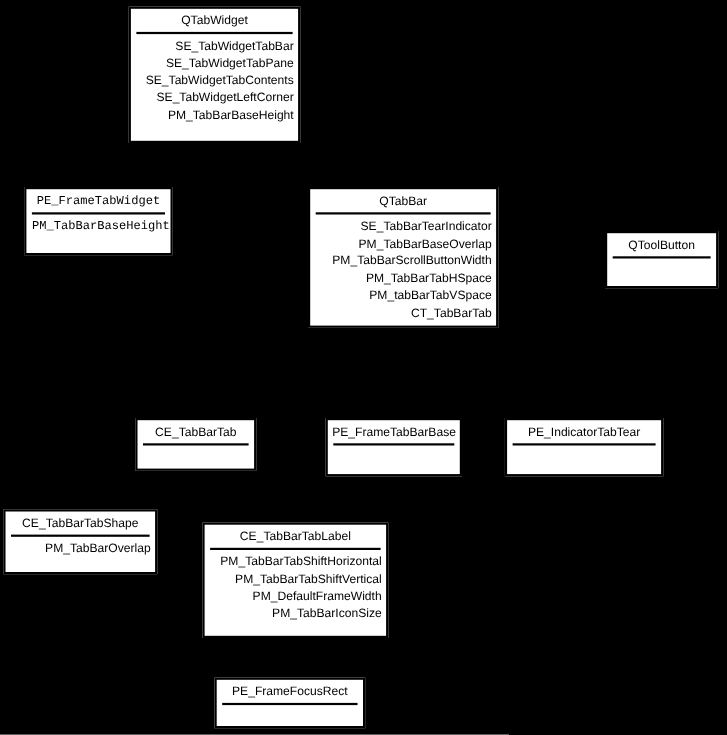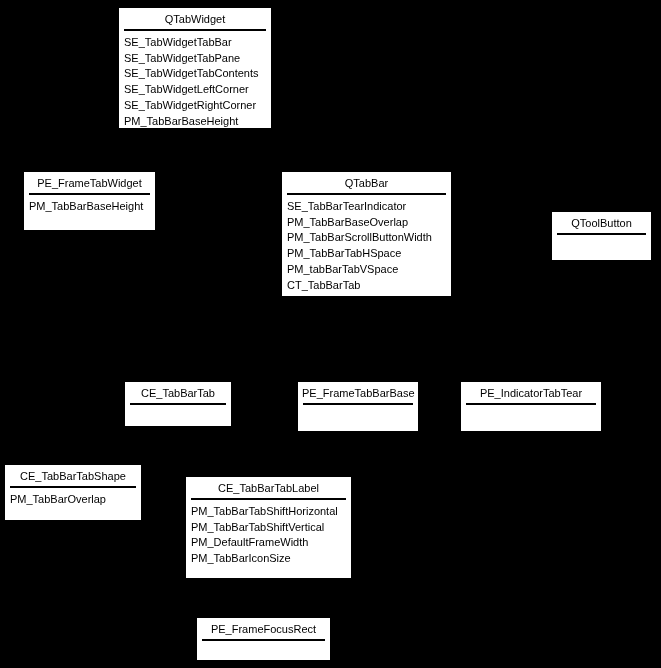--- a/index.html
+++ b/index.html
@@ -38,20 +38,21 @@
     padding: 4px 4px 2px 4px;
     white-space: nowrap;
   }
   .sep {
     border-top: 2px solid #000000;
     margin: 0 5px;
     height: 0;
   }
   .node-body {
     padding: 4px 4px 2px 5px;
+    text-align: right;
   }
   .member {
     font-size: 11px;
     line-height: 15.7px;
     white-space: nowrap;
   }
 </style>
 </head>
 <body>
 
@@ -76,26 +77,25 @@
   </svg>
 
   <div class="node" style="left:117px; top:6px; width:156px; height:124px;">
     <div class="node-title">QTabWidget</div>
     <div class="sep"></div>
     <div class="node-body">
       <div class="member">SE_TabWidgetTabBar</div>
       <div class="member">SE_TabWidgetTabPane</div>
       <div class="member">SE_TabWidgetTabContents</div>
       <div class="member">SE_TabWidgetLeftCorner</div>
-      <div class="member">SE_TabWidgetRightCorner</div>
       <div class="member">PM_TabBarBaseHeight</div>
     </div>
   </div>
 
-  <div class="node" style="left:22px; top:170px; width:135px; height:62px;">
+  <div class="node" style="left:22px; top:170px; width:135px; height:62px;font-family:Liberation Mono, monospace;">
     <div class="node-title">PE_FrameTabWidget</div>
     <div class="sep"></div>
     <div class="node-body">
       <div class="member">PM_TabBarBaseHeight</div>
     </div>
   </div>
 
   <div class="node" style="left:280px; top:170px; width:173px; height:128px;">
     <div class="node-title">QTabBar</div>
     <div class="sep"></div>

